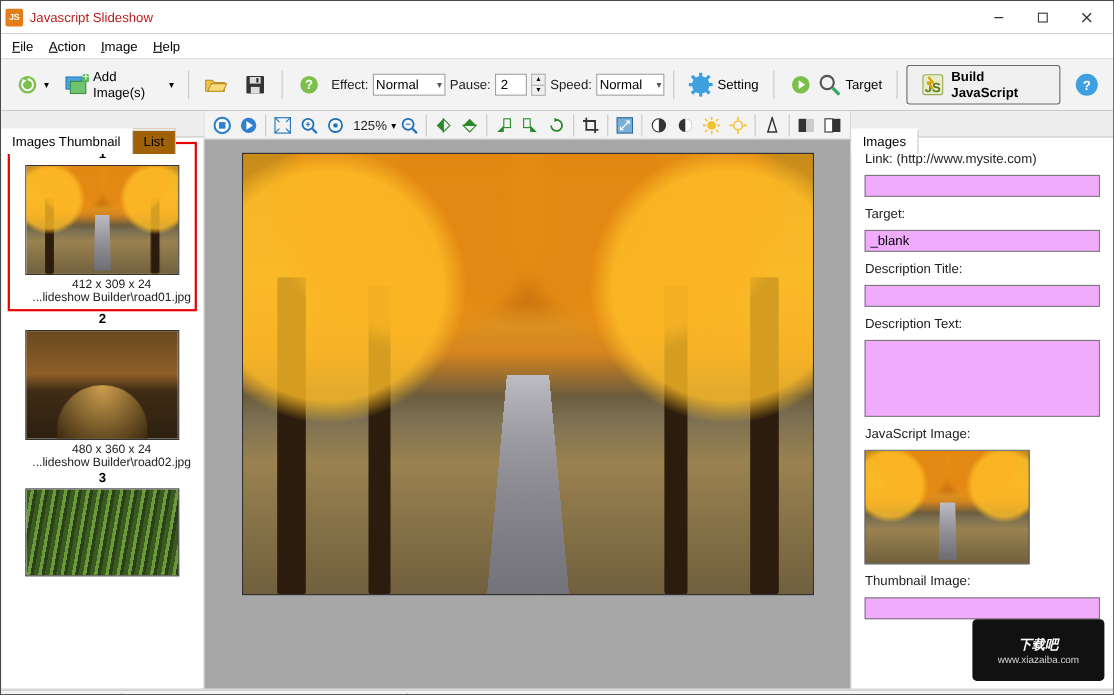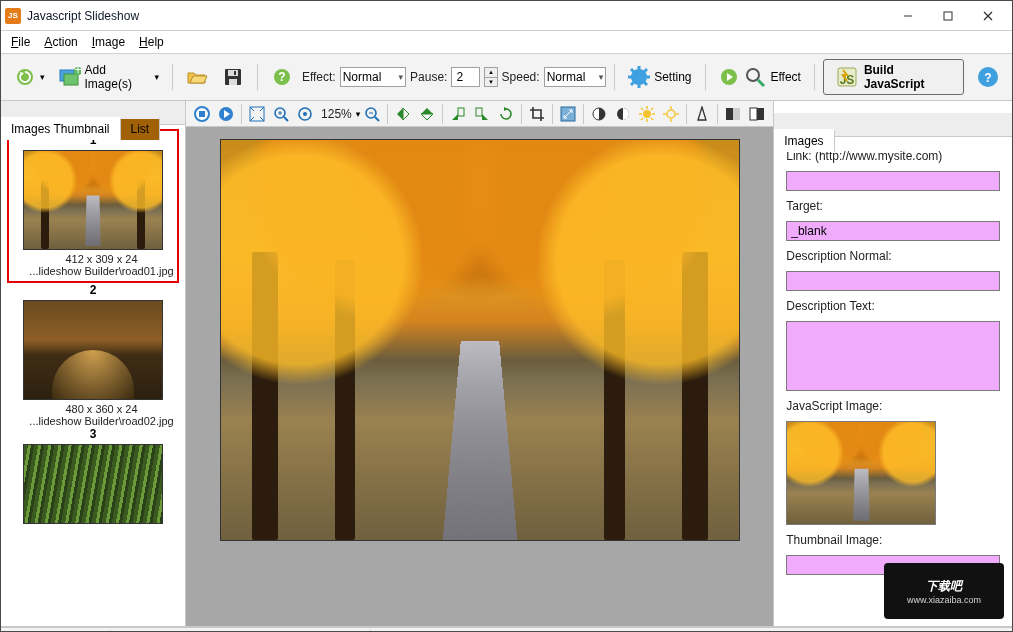--- a/index.html
+++ b/index.html
@@ -1,21 +1,21 @@
 <!DOCTYPE html>
 <html><head>
 <meta charset="utf-8">
 <style>
   *{box-sizing:border-box;margin:0;padding:0;font-family:"Segoe UI",Tahoma,sans-serif;font-size:12px;}
   body{background:#fff;overflow:hidden;width:1013px;height:632px;border:1px solid #4a4a4a;position:relative;}
   
   .titlebar{display:flex;align-items:center;height:30px;padding:0 4px;background:#fff;border-bottom:1px solid #d0d0d0;}
   .titlebar .appicon{width:16px;height:16px;background:#e47c1a;border-radius:2px;margin-right:6px;display:flex;align-items:center;justify-content:center;}
   .titlebar .appicon span{font-size:8px;color:#fff;font-weight:bold;}
-  .titlebar .title{flex:1;color:#0f172a;}
+  .titlebar .title{flex:1;color:#b91c1c;}
   .winbtn{width:40px;height:28px;display:flex;align-items:center;justify-content:center;color:#333;}
   
   .menubar{display:flex;gap:2px;padding:2px 4px;border-bottom:1px solid #d0d0d0;background:#fff;}
   .menubar span{padding:2px 6px;}
   .menubar span u{text-decoration:underline;}
   
   .toolbar{display:flex;align-items:center;gap:4px;padding:5px 8px;background:#f3f3f3;border-bottom:1px solid #c8c8c8;}
   .tbtn{display:flex;align-items:center;gap:4px;padding:2px 4px;border:1px solid transparent;border-radius:3px;}
   .sep{width:1px;height:26px;background:#c8c8c8;margin:0 4px;}
   .select{border:1px solid #a0a0a0;background:#fff;height:20px;padding:0 2px;display:flex;align-items:center;justify-content:space-between;}
@@ -42,21 +42,21 @@
   .thumb .dims,.thumb .path{font-size:11px;color:#222;white-space:nowrap;overflow:hidden;padding-left:17px;}
   
   .centerpanel{flex:1;display:flex;flex-direction:column;}
   .imgtoolbar{display:flex;align-items:center;gap:0px;padding:2px 4px;background:#f3f3f3;border-bottom:1px solid #c8c8c8;height:26px;}
   .imgtoolbar .ibtn{width:24px;height:22px;display:flex;align-items:center;justify-content:center;}
   .imgtoolbar .isep{width:1px;height:20px;background:#c8c8c8;margin:0 3px;}
   .canvas{flex:1;background:#a7a7a7;display:flex;align-items:flex-start;justify-content:center;padding:12px;overflow:hidden;}
   .canvas .imgframe{width:520px;height:402px;background:#333;border:1px solid #333;}
   
   .rightpanel{width:240px;border-left:1px solid #c8c8c8;display:flex;flex-direction:column;}
-  .rightpanel .tabstrip{background:#ededed;margin-top:12px;}
+  .rightpanel .tabstrip{background:#ededed;}
   .propbody{padding:12px 12px;display:flex;flex-direction:column;gap:8px;overflow:hidden;}
   .propbody label{font-size:12px;color:#222;}
   .propbody input,.propbody textarea{width:100%;border:1px solid #7a7a7a;background:#f0abfc;padding:2px 4px;font-size:12px;}
   .propbody textarea{height:70px;resize:none;}
   .thumbimgprev{border:1px solid #7a7a7a;width:150px;height:104px;background:#333;}
   
   .statusbar{display:flex;align-items:center;height:22px;background:#f3f3f3;border-top:1px solid #c8c8c8;}
   .statusbar .cell{padding:2px 8px;border-right:1px solid #c8c8c8;min-width:110px;}
   
   .stamp{position:absolute;right:8px;bottom:12px;width:120px;height:56px;background:#111;color:#fff;display:flex;flex-direction:column;align-items:center;justify-content:center;font-style:italic;font-weight:bold;font-size:20px;border-radius:4px;}
@@ -202,21 +202,21 @@
           <circle cx="9" cy="9" r="8" fill="#7cc04b"></circle>
           <polygon points="7,5 13,9 7,13" fill="#fff"></polygon>
         </svg>
       </div>
     <div class="ic">
         <svg width="22" height="22">
           <circle cx="9" cy="9" r="6" fill="none" stroke="#555" stroke-width="2"></circle>
           <line x1="14" y1="14" x2="20" y2="20" stroke="#3a6" stroke-width="3"></line>
         </svg>
       </div>
-    <span>Effect</span>
+    <span>Target</span>
   </div>
   <div class="sep"></div>
   <div class="buildbtn">
     <div class="ic">
         <svg width="22" height="22">
           <rect x="2" y="2" width="18" height="18" fill="#e6eccb" stroke="#99aa55" rx="2"></rect>
           <text x="11" y="18" text-anchor="middle" font-size="7" fill="#5a7a1f" font-weight="bold">JS</text>
           <path d="M7 4l4 5-4 0 4 6" fill="none" stroke="#d9a400" stroke-width="2"></path>
         </svg>
       </div>
@@ -431,21 +431,21 @@
 
   <div class="rightpanel">
     <div class="tabstrip">
       <div class="tab">Images</div>
     </div>
     <div class="propbody">
       <label>Link: (http://www.mysite.com)</label>
       <input value="" style="">
       <label>Target:</label>
       <input value="_blank" style="">
-      <label>Description Normal:</label>
+      <label>Description Title:</label>
       <input value="" style="">
       <label>Description Text:</label>
       <textarea style=""></textarea>
       <label>JavaScript Image:</label>
       <div class="thumbimgprev">
           <div class="autumn"></div>
         </div>
       <label>Thumbnail Image:</label>
       <input value="" style="">
     </div>

